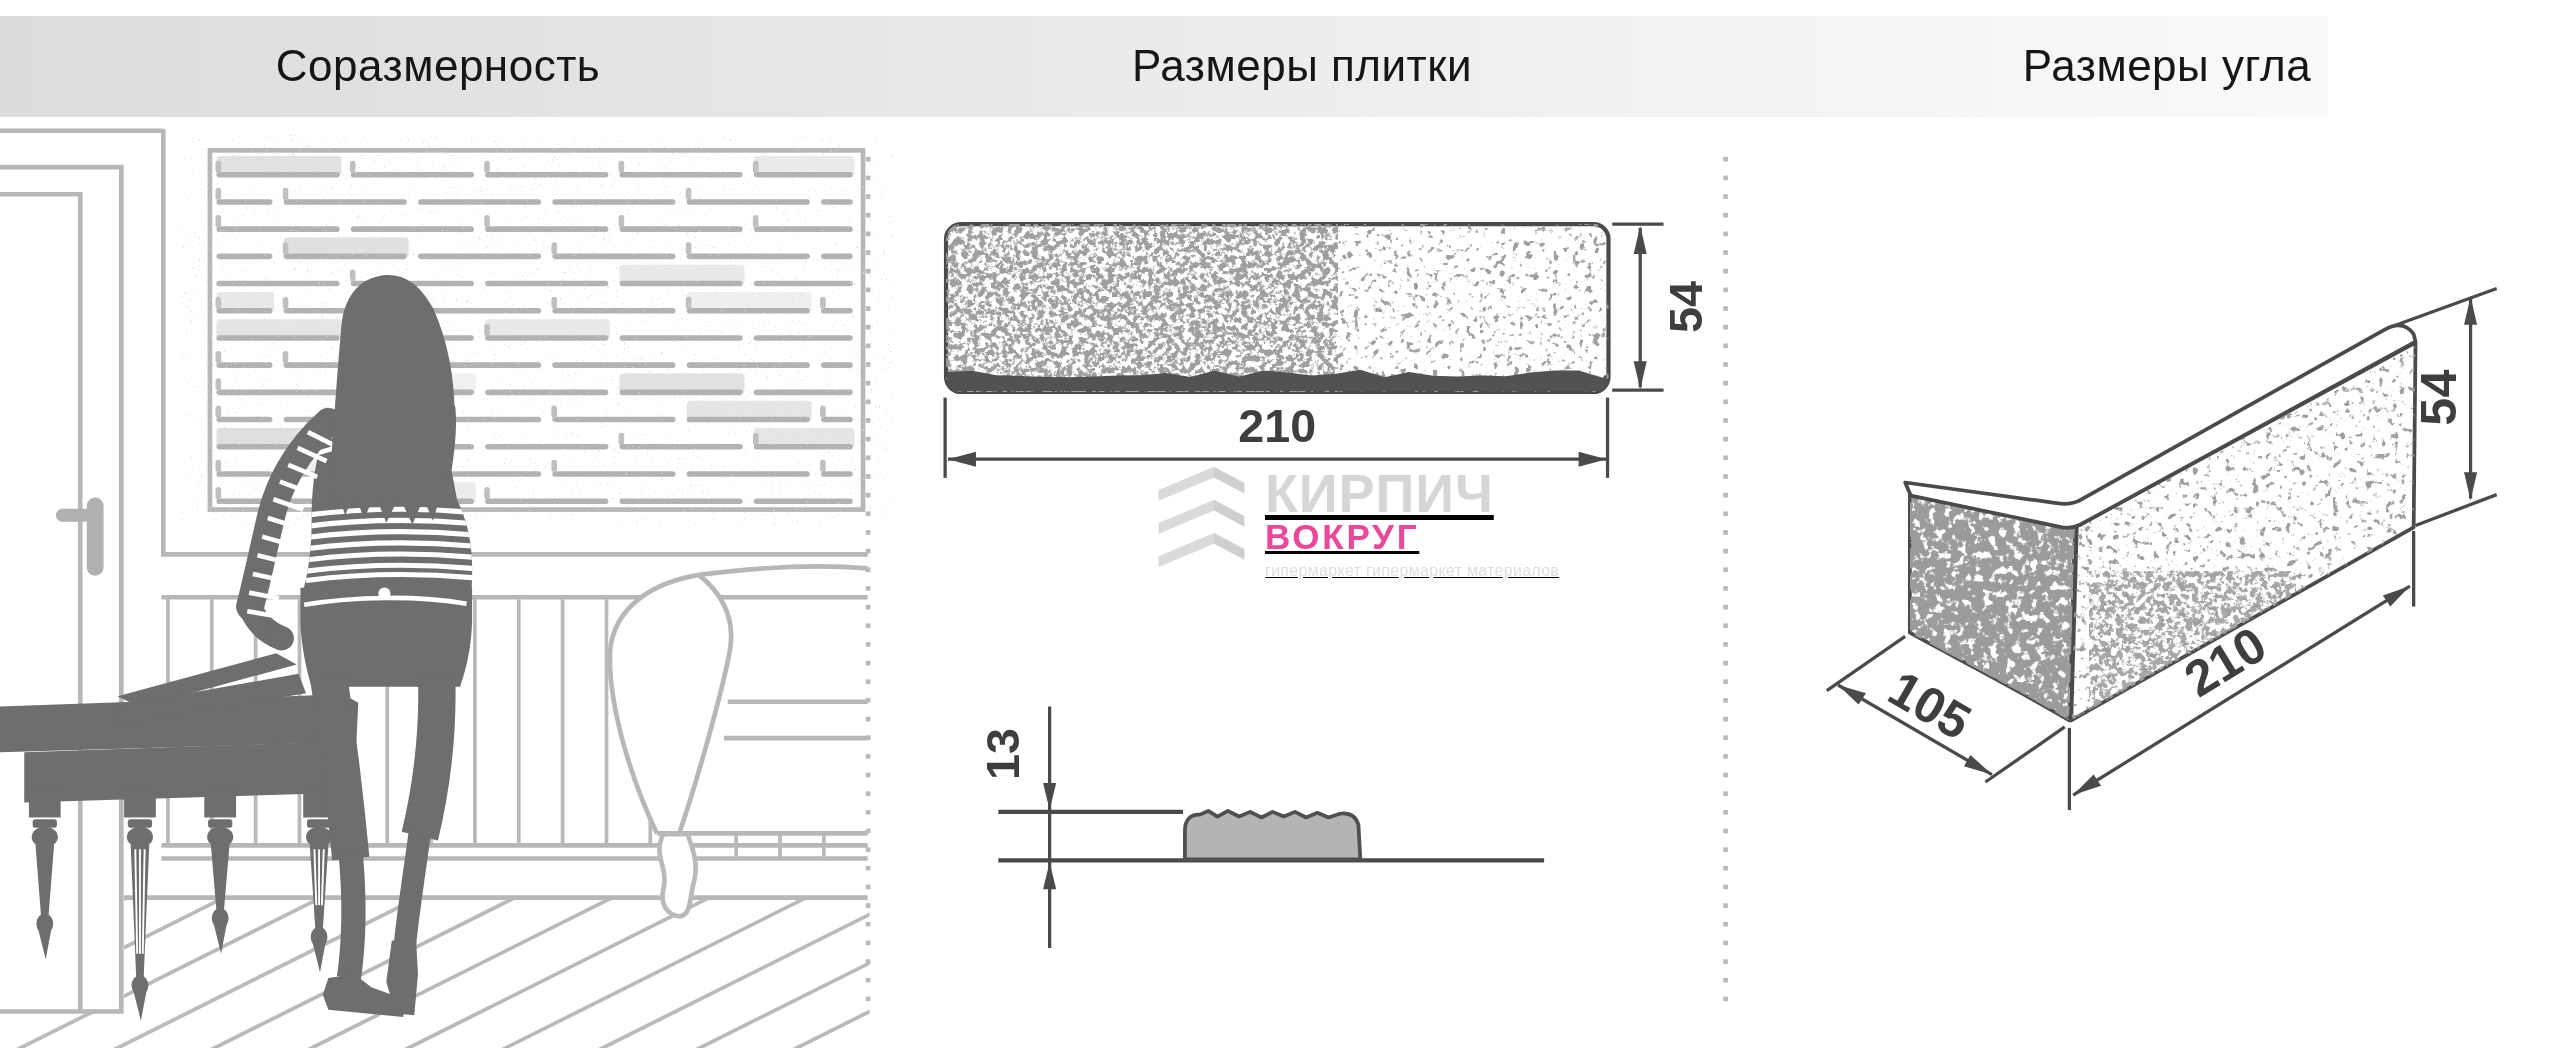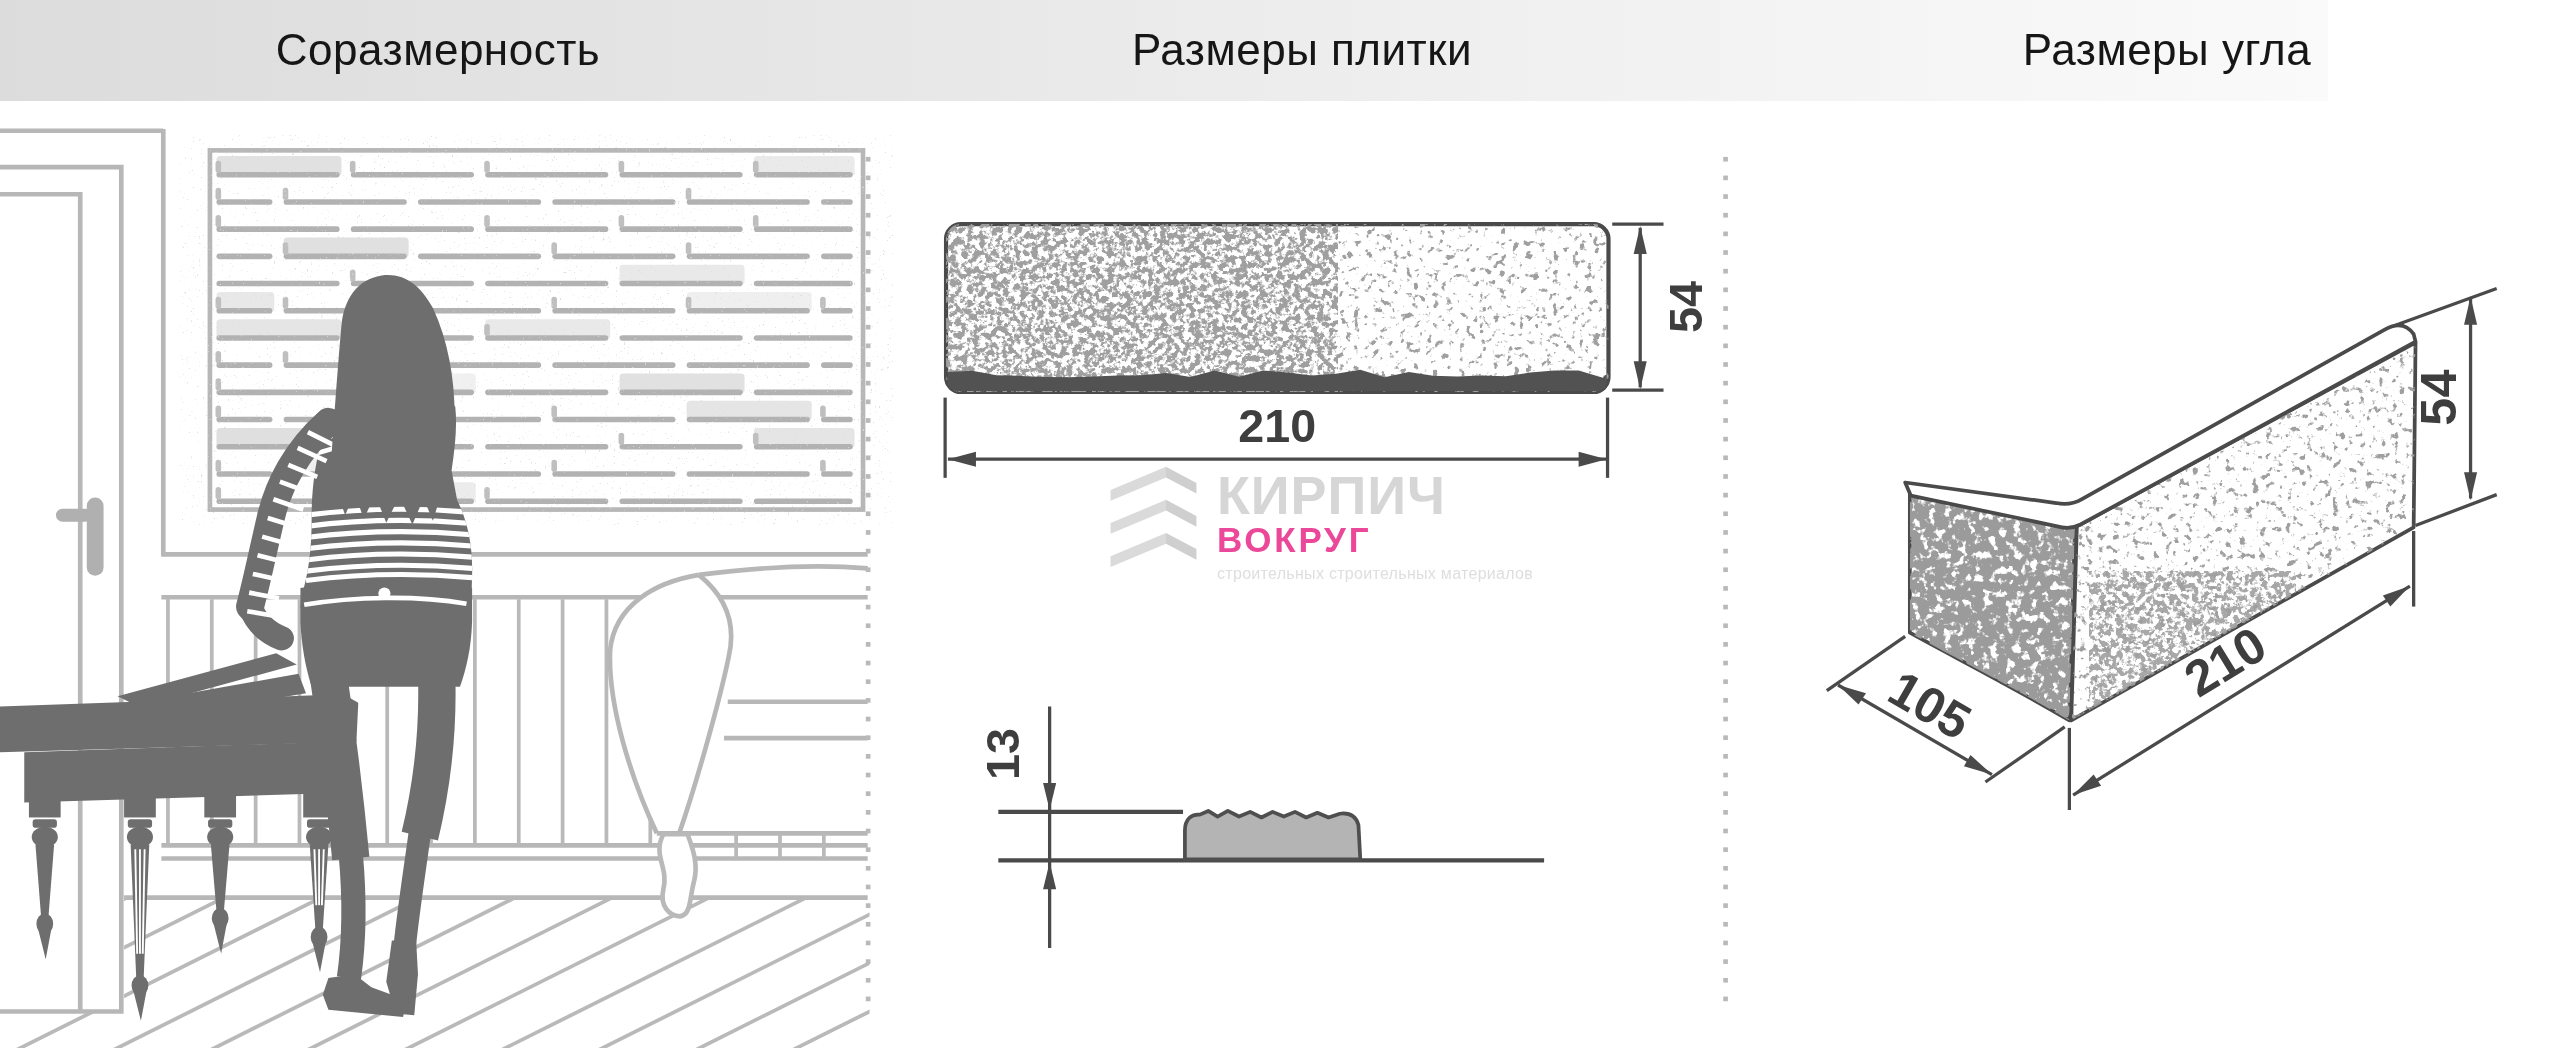--- a/index.html
+++ b/index.html
@@ -1,33 +1,33 @@
 <!DOCTYPE html>
 <html style="font-size:15px"><head>
 <meta charset="utf-8">
 <style>
   html,body{margin:0;padding:0;background:#fff;}
   body{width:2576px;height:1049px;position:relative;overflow:hidden;
        font-family:"Liberation Sans",sans-serif;}
-  .header{position:absolute;left:0;top:0;width:2328px;height:101px;
+  .header{position:absolute;left:0;top:16px;width:2328px;height:101px;
           background:linear-gradient(90deg,#dcdcdc 0%,#e7e7e7 38%,#f1f1f1 68%,#fafafa 100%);}
   .title{position:absolute;top:50px;transform:translate(-50%,-50%);
          font-size:44px;color:#161616;white-space:nowrap;letter-spacing:0.5px;}
   #t1{left:438px}#t2{left:1302px}#t3{left:2167px}
   svg.scene{position:absolute;left:0;top:0;}
   .sl{stroke:#b7b7b7;stroke-width:5;fill:none;}
   .sl4{stroke:#b9b9b9;stroke-width:4;fill:none;}
   .dl{stroke:#4a4a4a;stroke-width:3.5;fill:none;}
   .ol{stroke:#4a4a4a;stroke-width:4.5;fill:none;}
   .ar{fill:#4a4a4a;stroke:none;}
   .sil{fill:#6e6e6e;stroke:none;}
   .silst{stroke:#6e6e6e;fill:none;}
   text.dim{font-family:"Liberation Sans",sans-serif;font-weight:bold;fill:#3e3e3e;}
   .dim-m{font-size:50px}.dim-c{font-size:54px}
-  .logo{position:absolute;left:1107px;top:465px;display:flex;align-items:flex-end;}
+  .logo{position:absolute;left:1155px;top:465px;display:flex;align-items:center;text-decoration:underline;}
   .logo-text{margin-left:17px;}
   .l1{font-size:54px;font-weight:bold;color:#d6d6d6;line-height:0.95;letter-spacing:0.9px;}
   .l2{font-size:35px;font-weight:bold;color:#ec4899;letter-spacing:2.8px;line-height:1.0;}
   .l3{font-size:16px;color:#dedede;margin-top:8.4px;letter-spacing:0.3px;}
 </style>
 </head>
 <body>
 
 <div class="header">
   <div class="title" id="t1">Соразмерность</div>
@@ -530,16 +530,16 @@
     <path d="M2,28 L64,2 L64,14 L2,40 Z" fill="#dadada"></path>
       <path d="M64,2 L98,20 L98,32 L64,14 Z" fill="#cfcfcf"></path>
     <path d="M2,65 L64,39 L64,51 L2,77 Z" fill="#dadada"></path>
       <path d="M64,39 L98,57 L98,69 L64,51 Z" fill="#cfcfcf"></path>
     <path d="M2,102 L64,76 L64,88 L2,114 Z" fill="#dadada"></path>
       <path d="M64,76 L98,94 L98,106 L64,88 Z" fill="#cfcfcf"></path>
   </svg>
   <div class="logo-text">
     <div class="l1">КИРПИЧ</div>
     <div class="l2">ВОКРУГ</div>
-    <div class="l3">строительных строительных материалов</div>
+    <div class="l3">гипермаркет гипермаркет материалов</div>
   </div>
 </div>
 
 
 </body></html>

